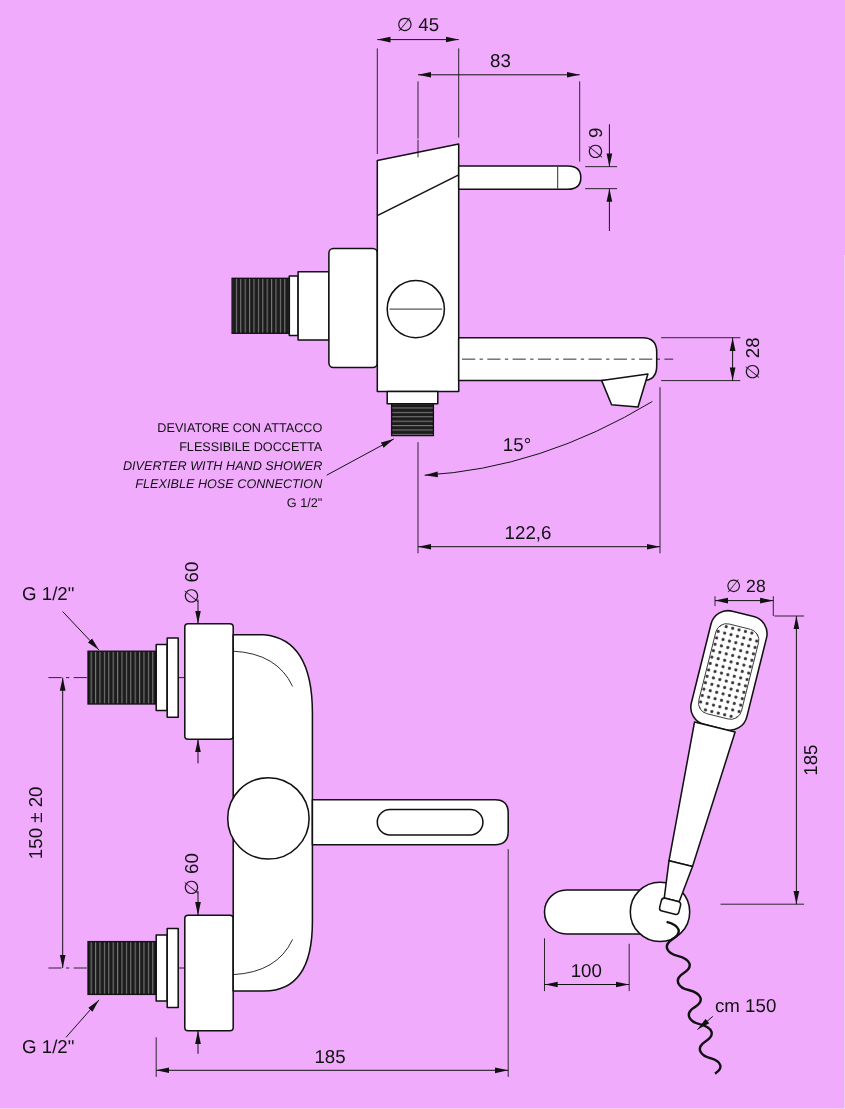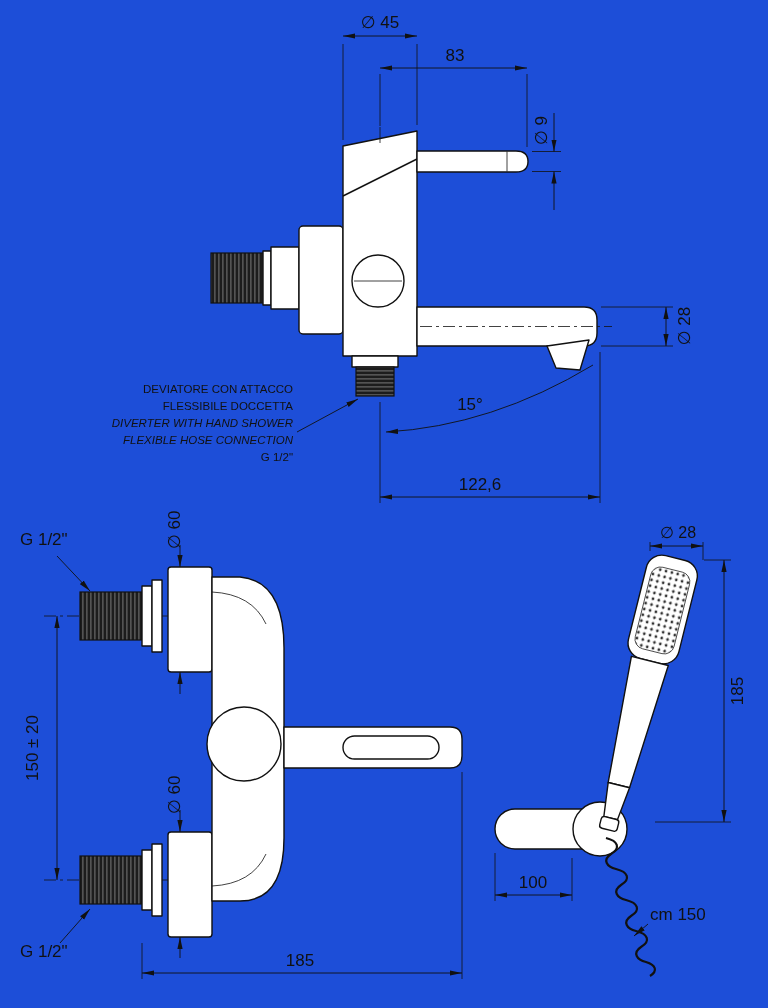--- a/index.html
+++ b/index.html
@@ -1,16 +1,16 @@
 <!DOCTYPE html>
 <html><head>
 <meta charset="utf-8">
 <style>
   html,body{margin:0;padding:0;background:#fff;}
-  .page{width:768px;height:1008px;position:relative;background:#1d4ed8;overflow:hidden;}
+  .page{width:768px;height:1008px;position:relative;background:#f0abfc;overflow:hidden;}
   text{font-family:"Liberation Sans",sans-serif;fill:#111;}
   .dt{font-size:17px;}
   .dt2{font-size:16px;}
   .nt{font-size:11.5px;}
   .nti{font-size:11.5px;font-style:italic;}
   .ol{fill:#fff;stroke:#111;stroke-width:1.4;stroke-linejoin:round;}
   .ln{fill:none;stroke:#111;stroke-width:1.4;}
   .thin{fill:none;stroke:#111;stroke-width:0.8;}
   .dim{fill:none;stroke:#111;stroke-width:0.9;}
   .cl{fill:none;stroke:#111;stroke-width:0.8;stroke-dasharray:12 4 3 4;}

